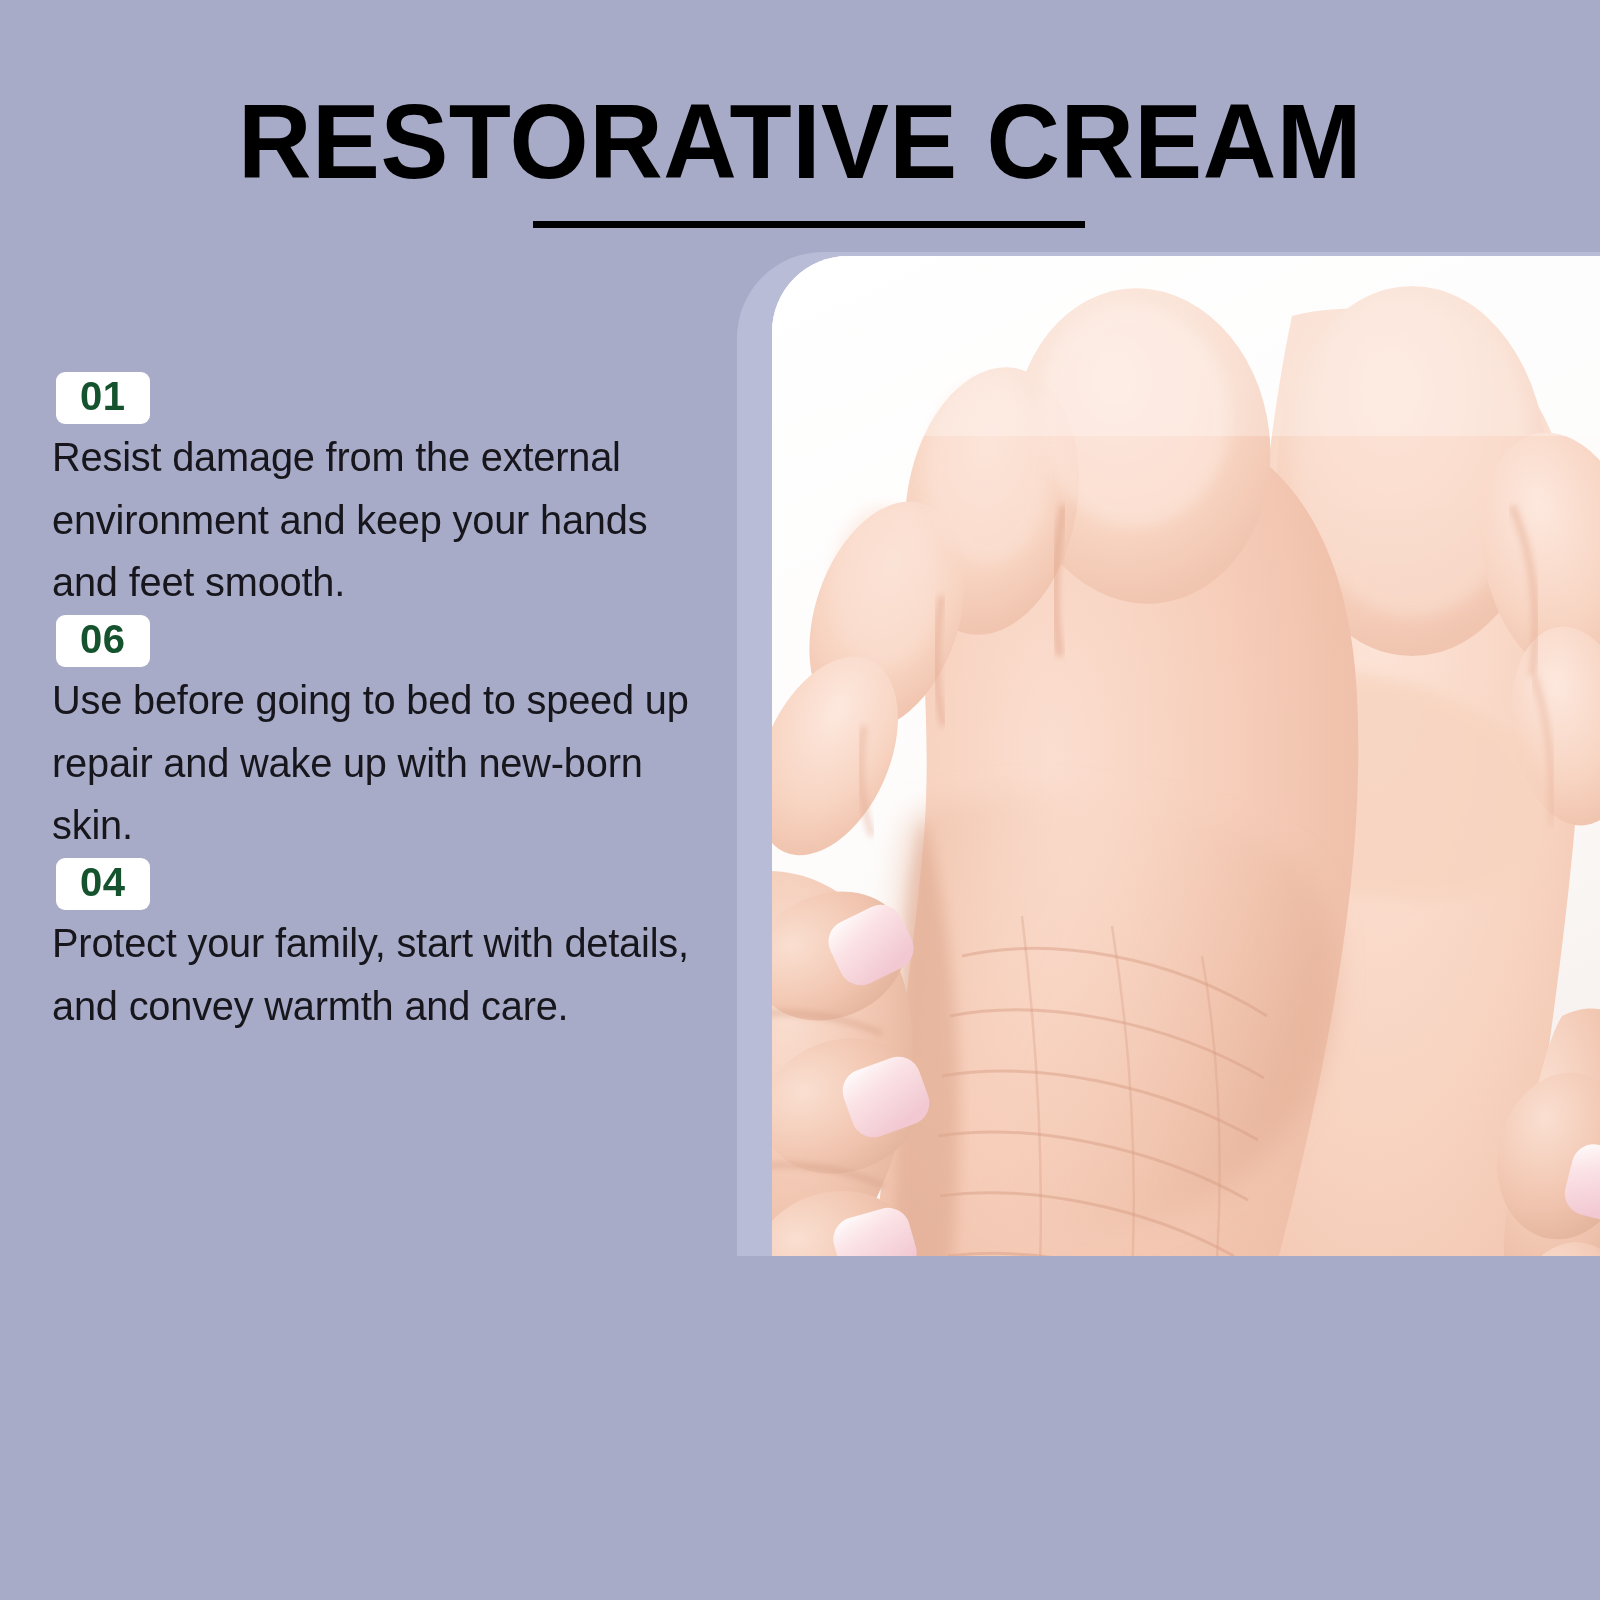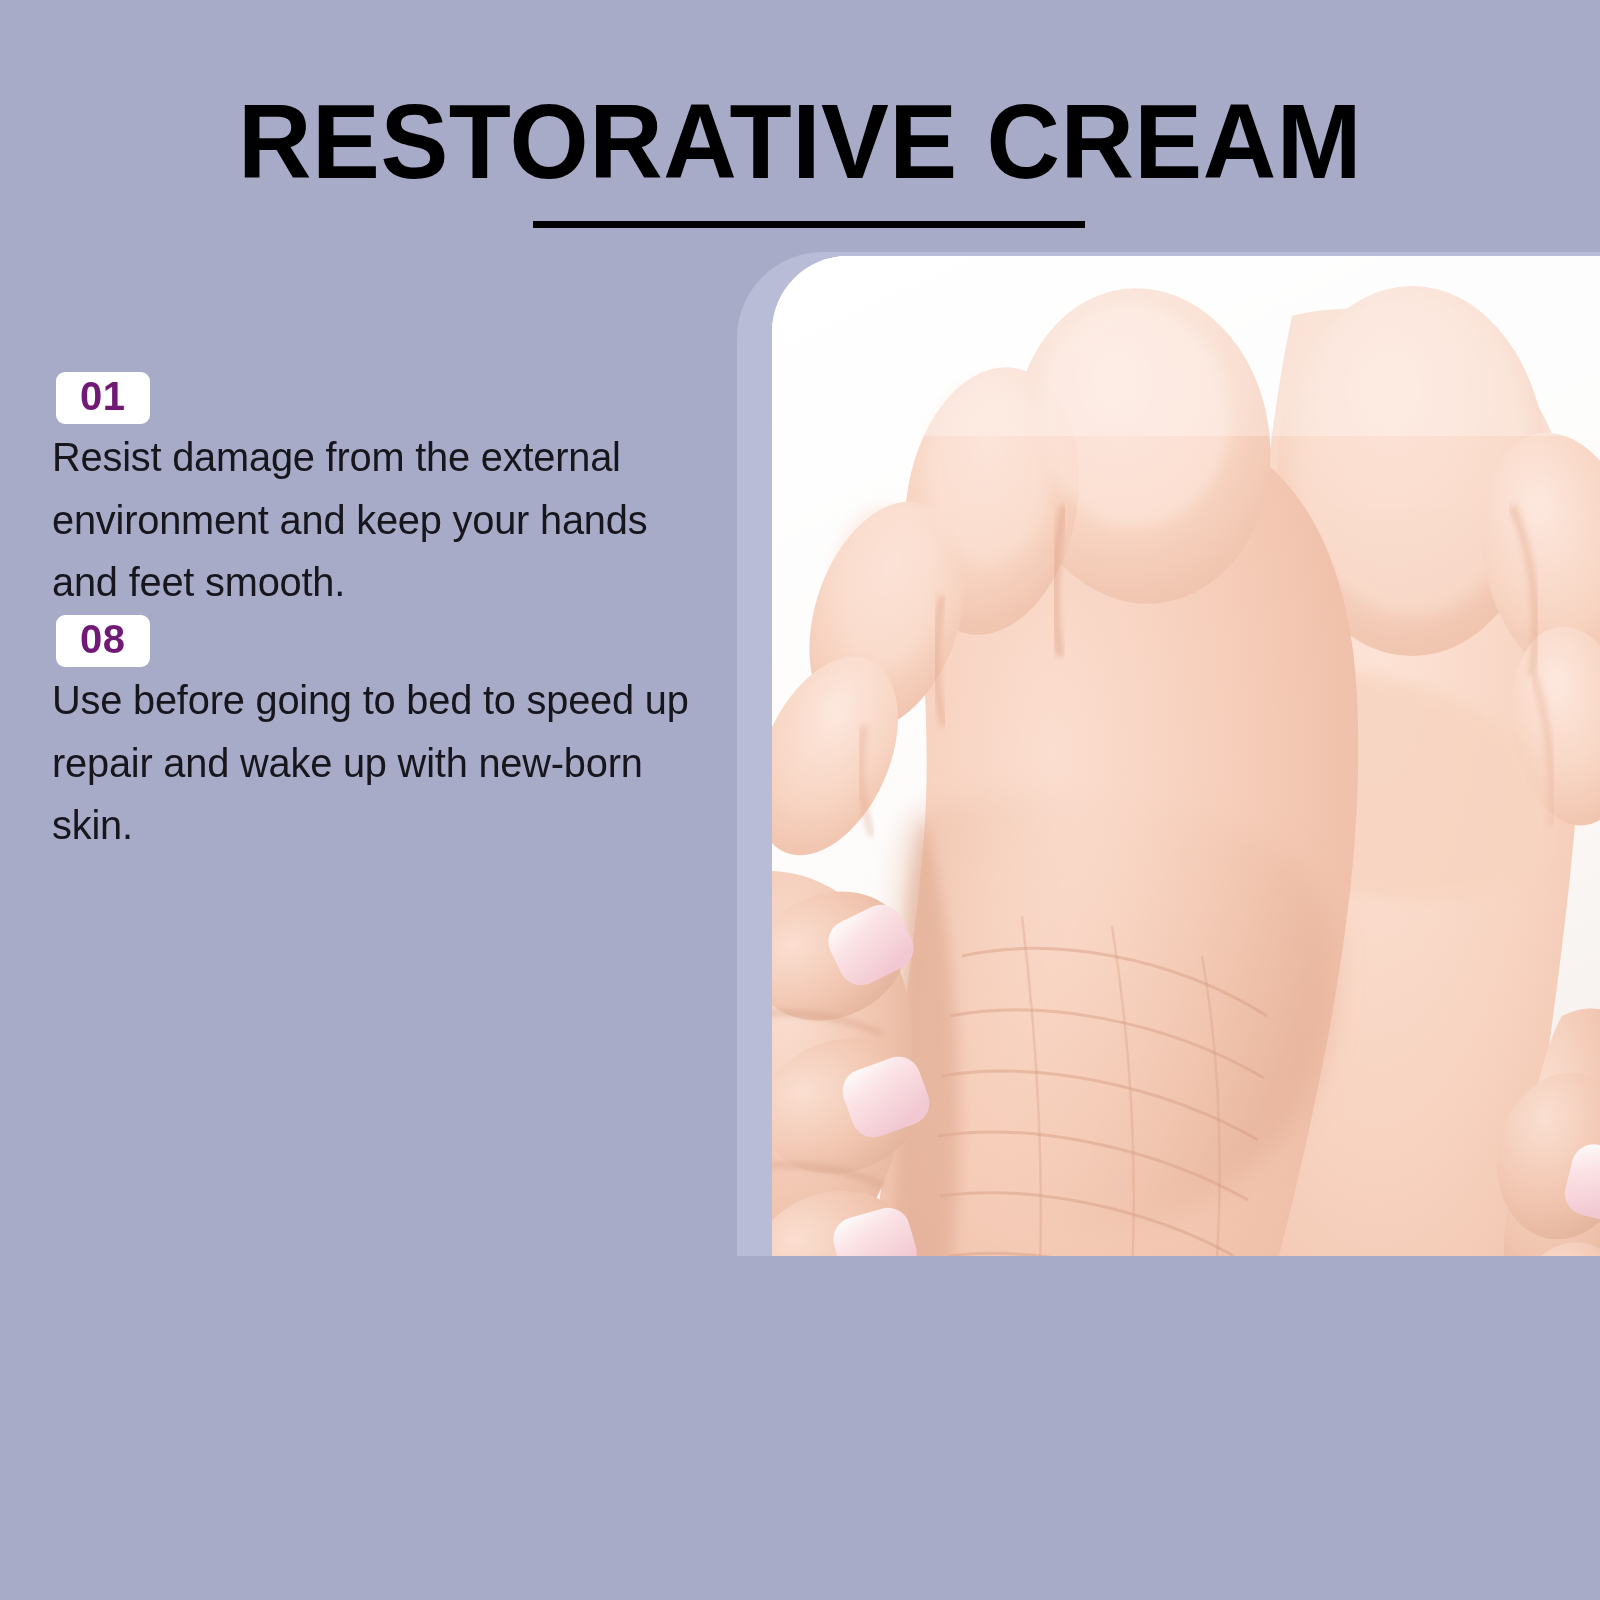--- a/index.html
+++ b/index.html
@@ -57,21 +57,21 @@
   .badge {
     display: inline-block;
     background: #ffffff;
     border-radius: 9px;
     padding: 3px 24px 6px 24px;
     margin-left: 4px;
     font-family: "Liberation Sans", "DejaVu Sans", sans-serif;
     font-weight: 700;
     font-size: 40px;
     line-height: 1.08;
-    color: #701a75;
+    color: #14532d;
     letter-spacing: 0.5px;
   }
   .feature-text {
     margin: 2px 0 0 0;
     font-family: "Liberation Sans", "DejaVu Sans", sans-serif;
     font-weight: 400;
     font-size: 41px;
     line-height: 1.52;
     color: #16161c;
     letter-spacing: -0.2px;
@@ -111,25 +111,29 @@
   <div class="title-rule"></div>
 
   <div class="features">
 
     <div class="feature">
       <span class="badge">01</span>
       <p class="feature-text">Resist damage from the external environment and keep your hands and feet smooth.</p>
     </div>
 
     <div class="feature">
-      <span class="badge">08</span>
+      <span class="badge">06</span>
       <p class="feature-text">Use before going to bed to speed up repair and wake up with new-born skin.</p>
     </div>
 
 
+    <div class="feature">
+      <span class="badge">04</span>
+      <p class="feature-text">Protect your family, start with details, and convey warmth and care.</p>
+    </div>
 
   </div>
 
   <div class="photo-backing"></div>
 
   <div class="photo-frame">
     <svg width="828" height="1290" viewBox="0 0 828 1290" xmlns="http://www.w3.org/2000/svg">
       <defs>
         <linearGradient id="bg" x1="0" y1="0" x2="0.3" y2="1">
           <stop offset="0" stop-color="#ffffff"></stop>

